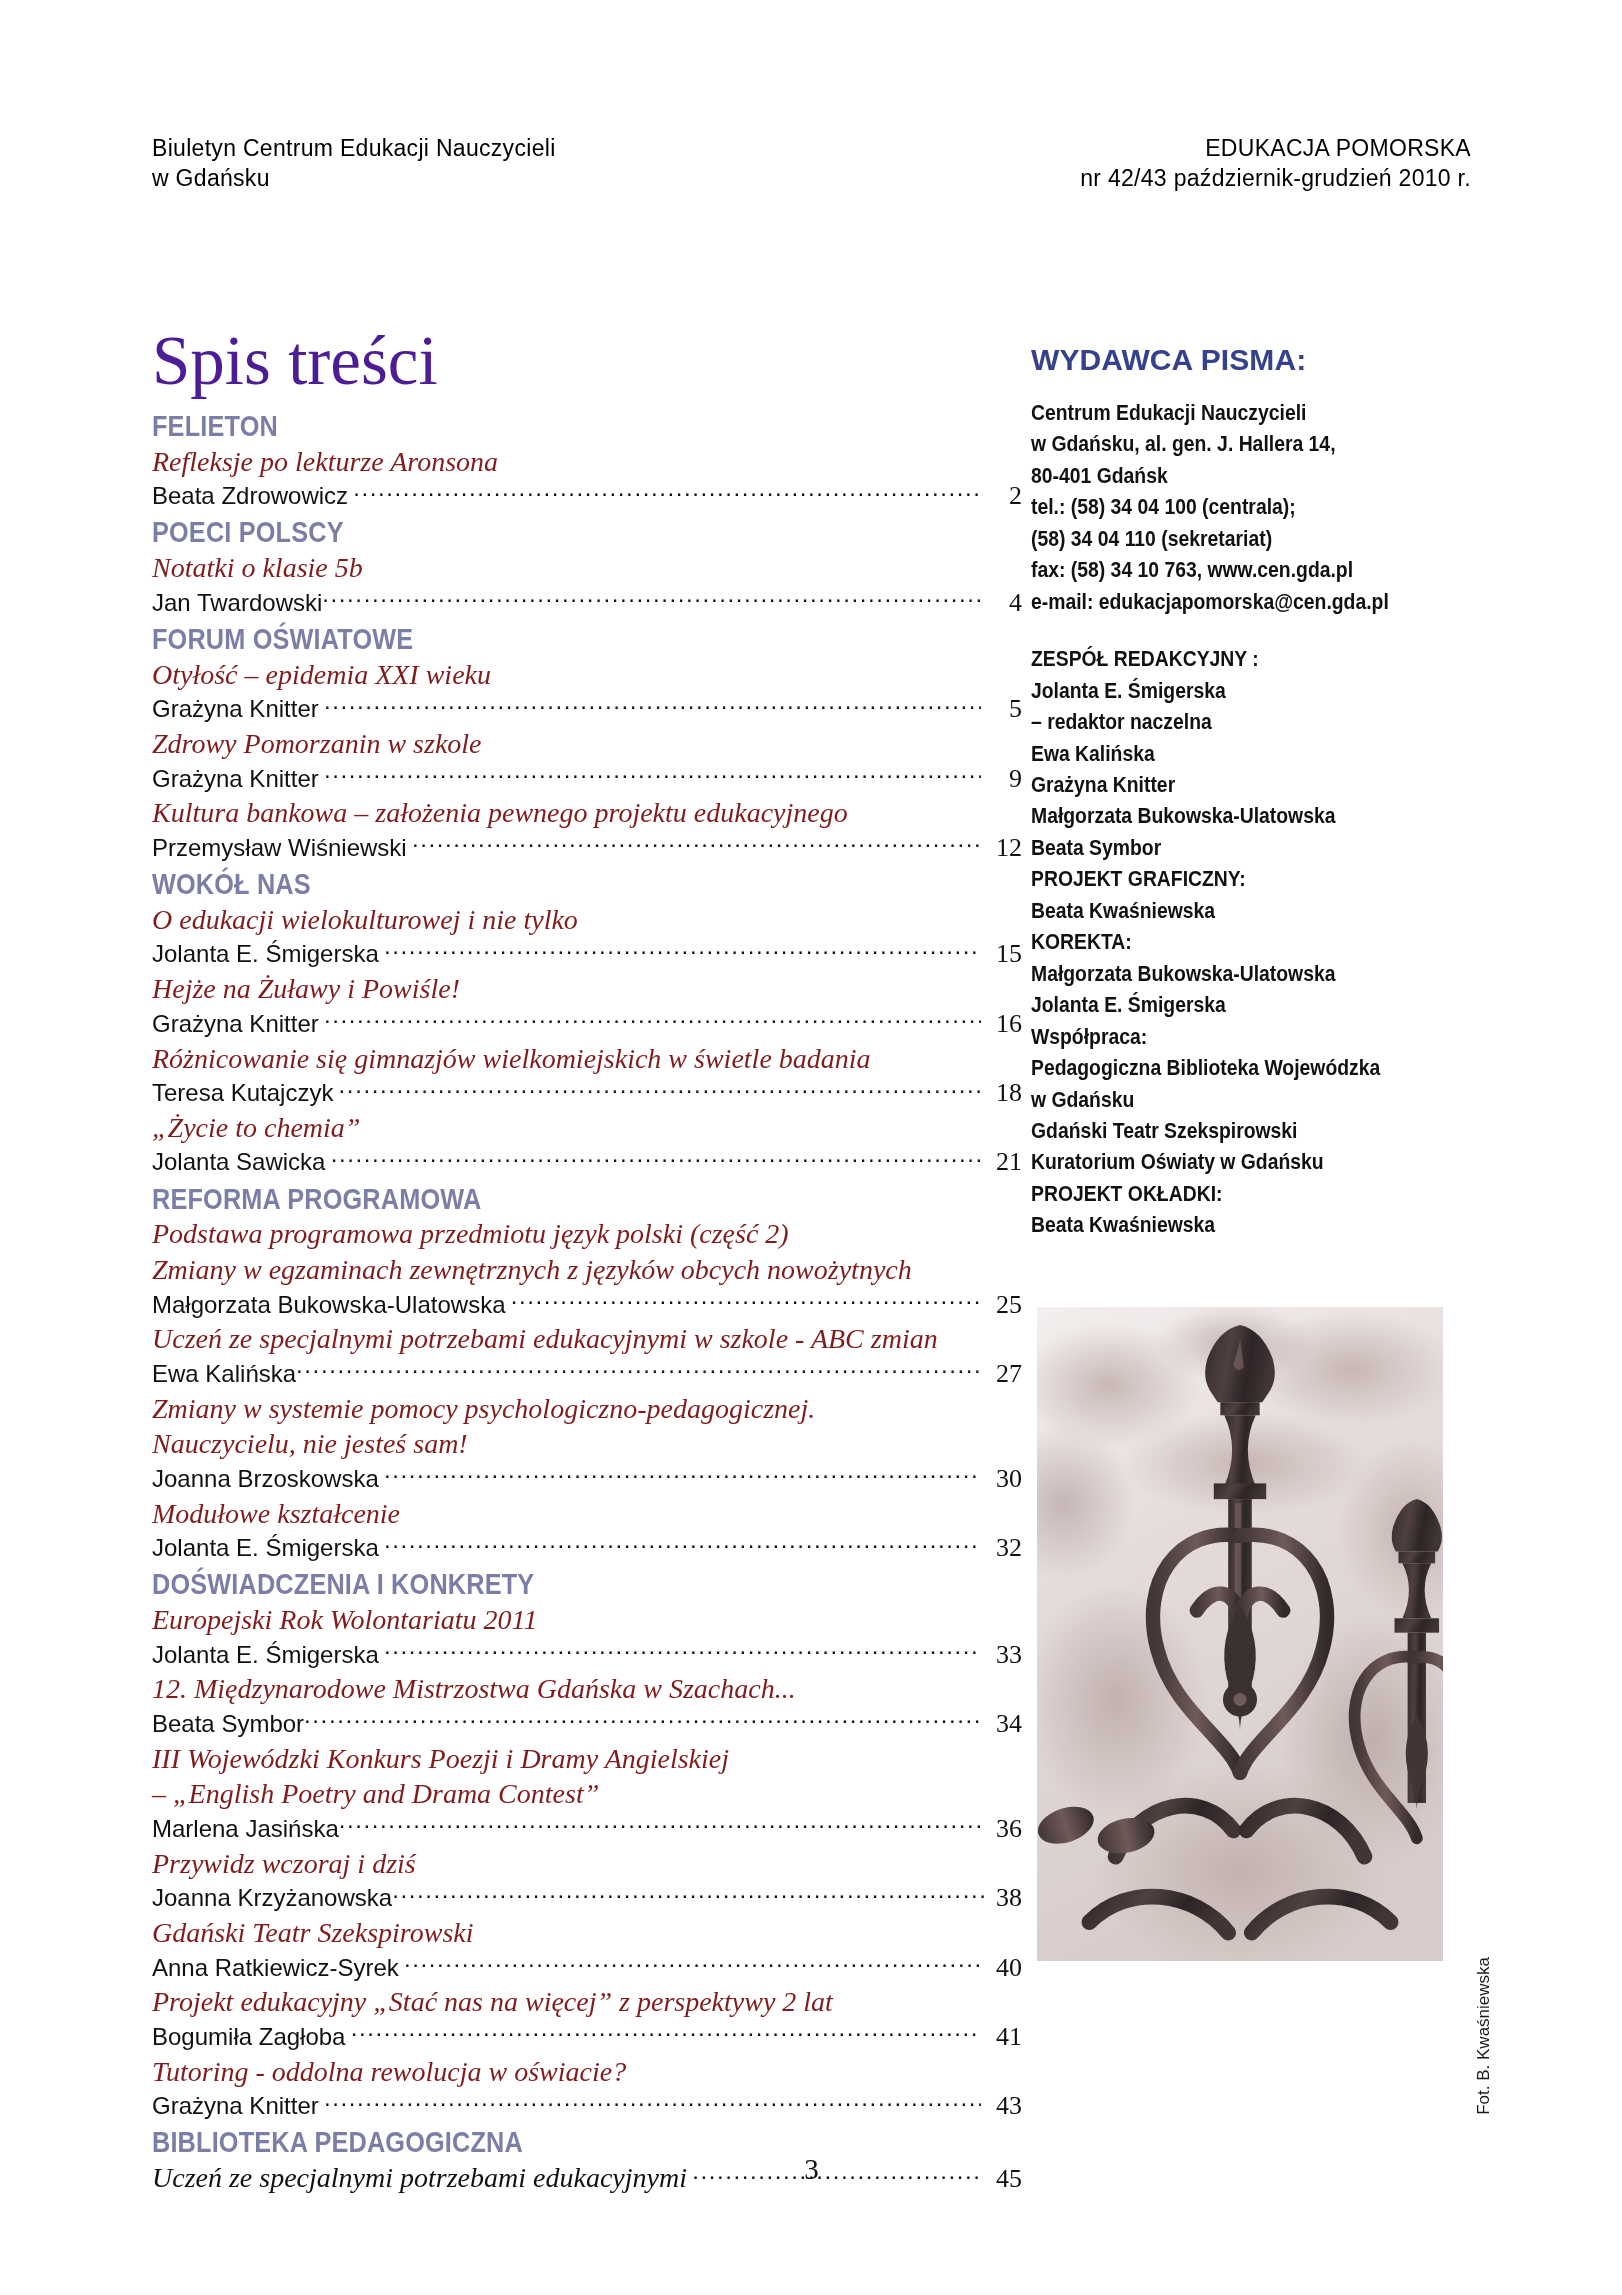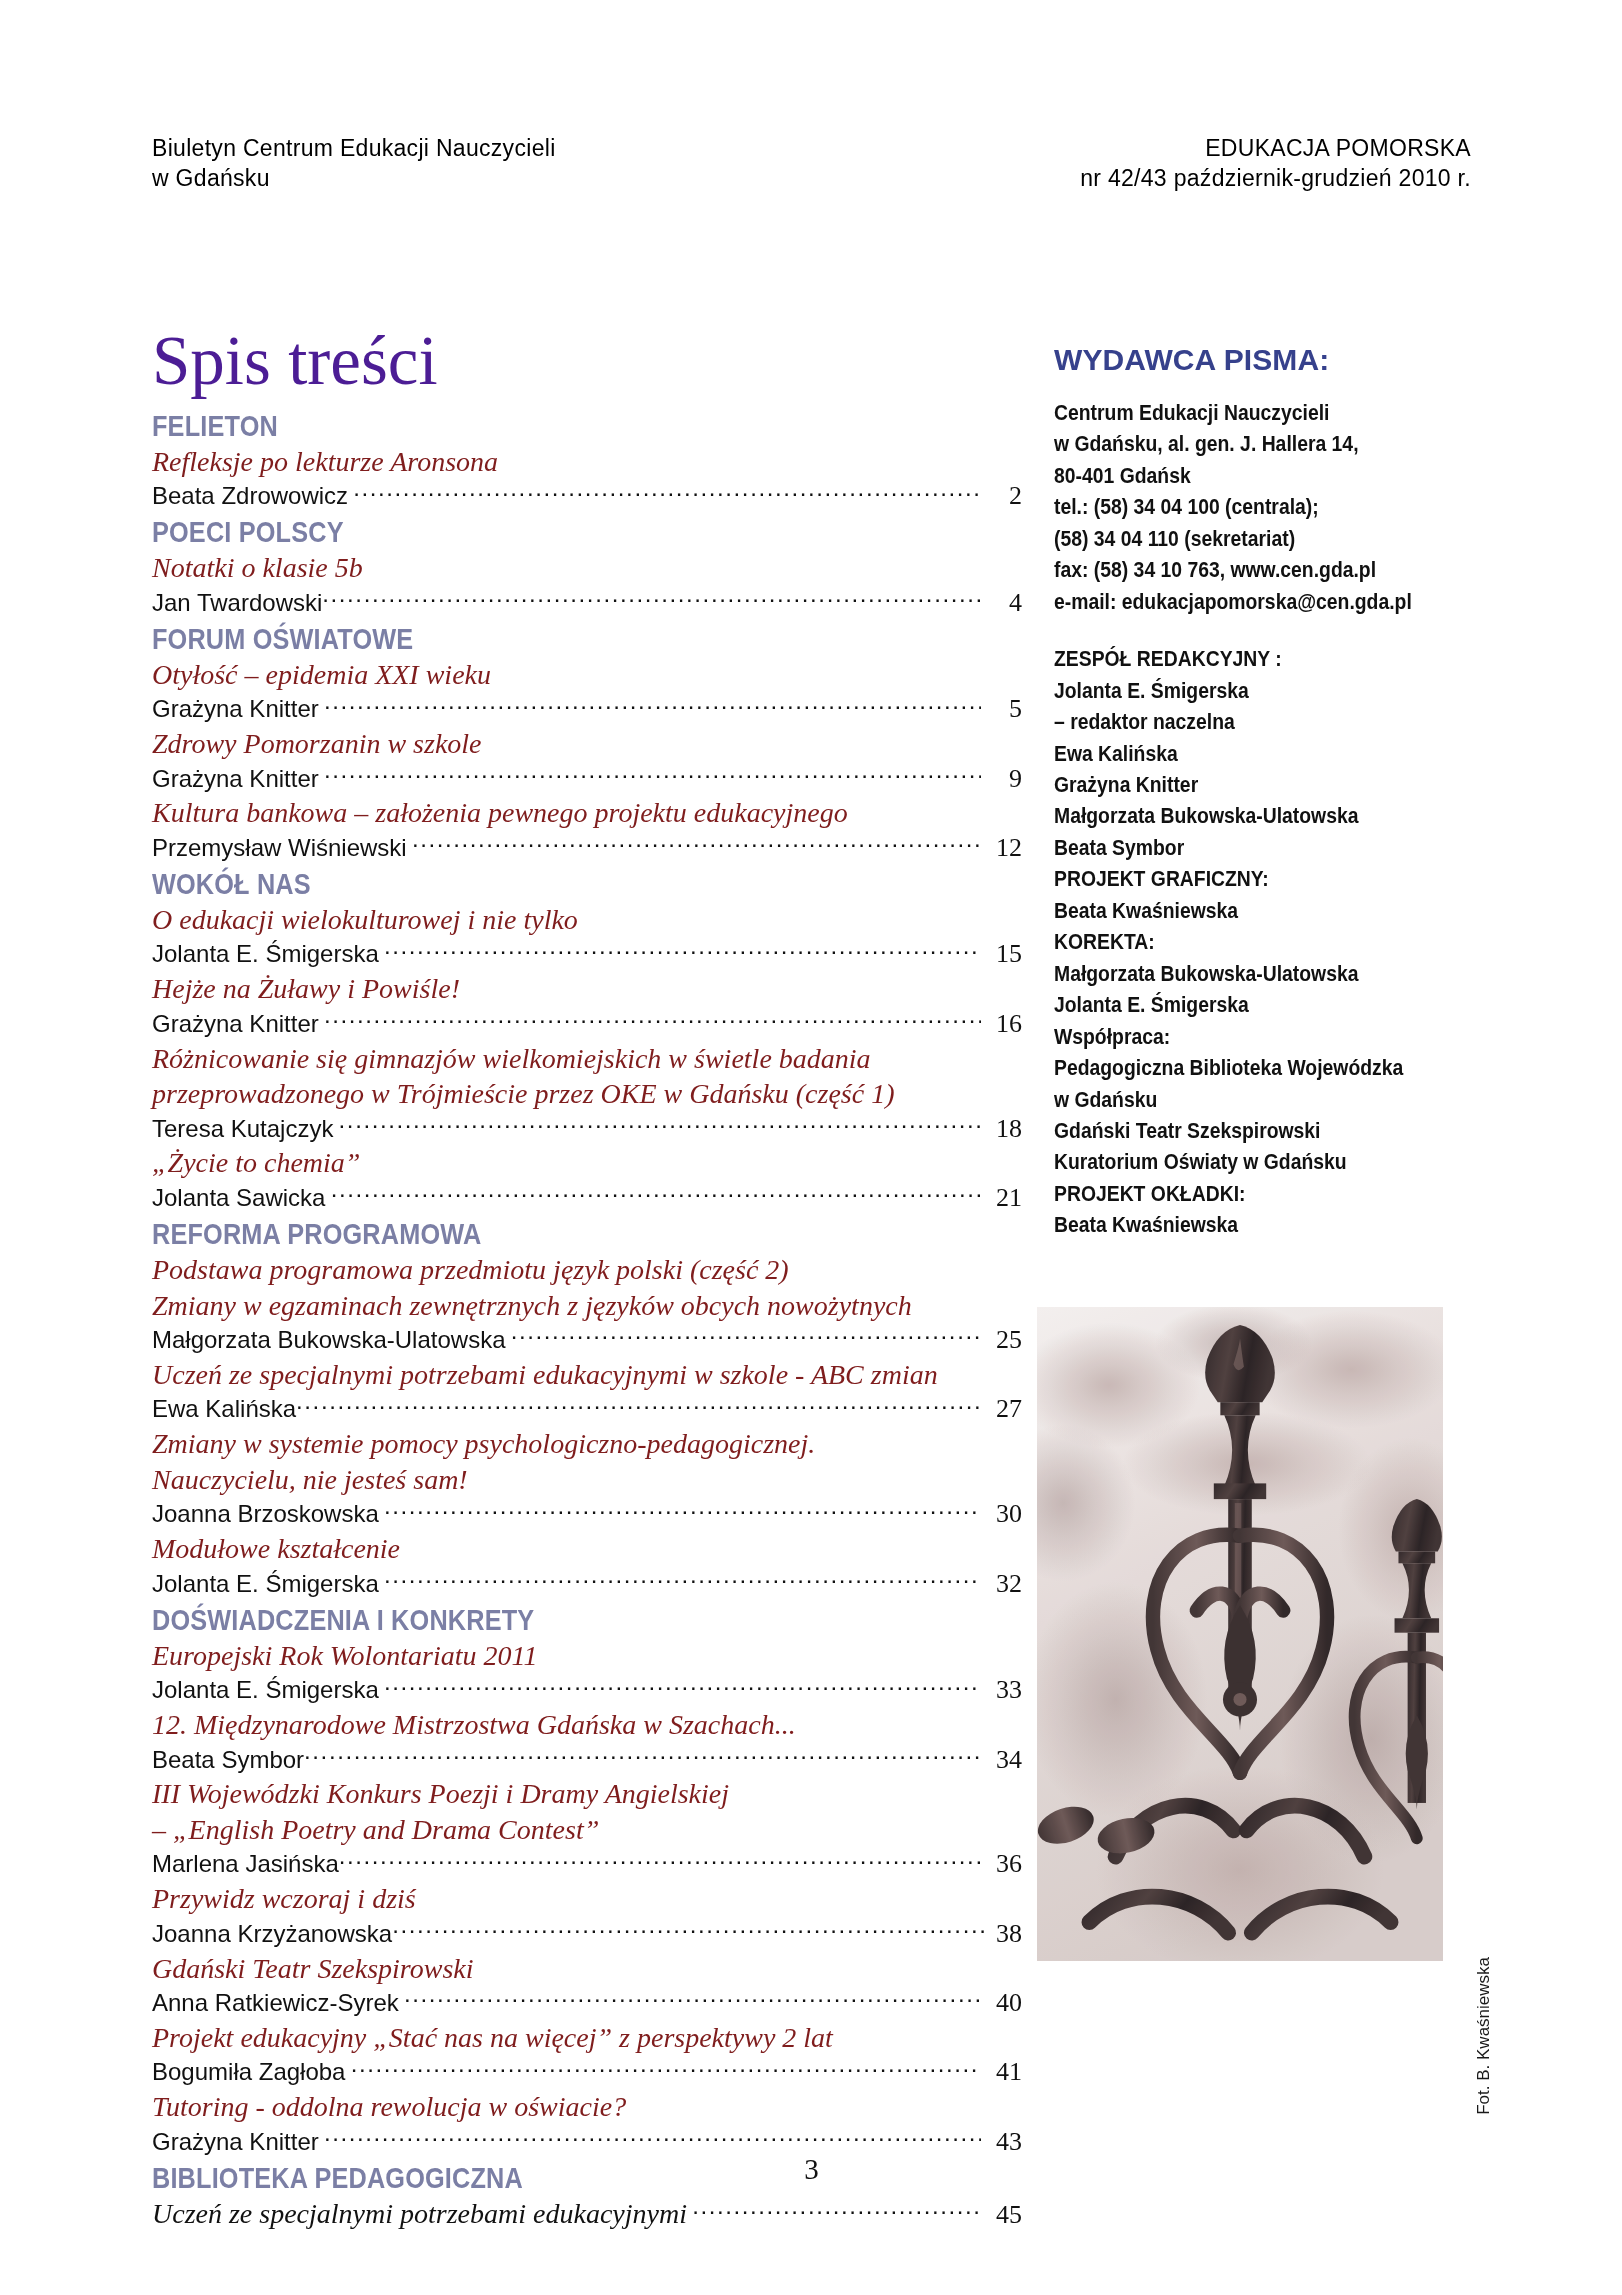--- a/index.html
+++ b/index.html
@@ -115,21 +115,21 @@
     flex: 0 0 auto;
     font-family: "Liberation Serif", serif;
     font-size: 26px;
     min-width: 37px;
     text-align: right;
   }
 
   
   #info-column {
     position: absolute;
-    left: 902px;
+    left: 879px;
     top: 16.4px;
     width: 432px;
   }
   #publisher-head {
     font-family: "Liberation Sans", sans-serif;
     font-weight: bold;
     font-size: 30px;
     letter-spacing: 0.1px;
     color: #36418c;
     margin-bottom: 19.6px;
@@ -260,21 +260,20 @@
         <div class="entry">
           <div class="entry-title">Hejże na Żuławy i Powiśle!</div>
           <div class="entry-line">
             <span class="author">Grażyna Knitter</span>
             <span class="leader"></span>
             <span class="page">16</span>
           </div>
         </div>
         <div class="entry">
           <div class="entry-title">Różnicowanie się gimnazjów wielkomiejskich w świetle badania</div>
-          <div class="entry-title">przeprowadzonego w Trójmieście przez OKE w Gdańsku (część 1)</div>
           <div class="entry-line">
             <span class="author">Teresa Kutajczyk</span>
             <span class="leader"></span>
             <span class="page">18</span>
           </div>
         </div>
         <div class="entry">
           <div class="entry-title">„Życie to chemia”</div>
           <div class="entry-line">
             <span class="author">Jolanta Sawicka</span>

